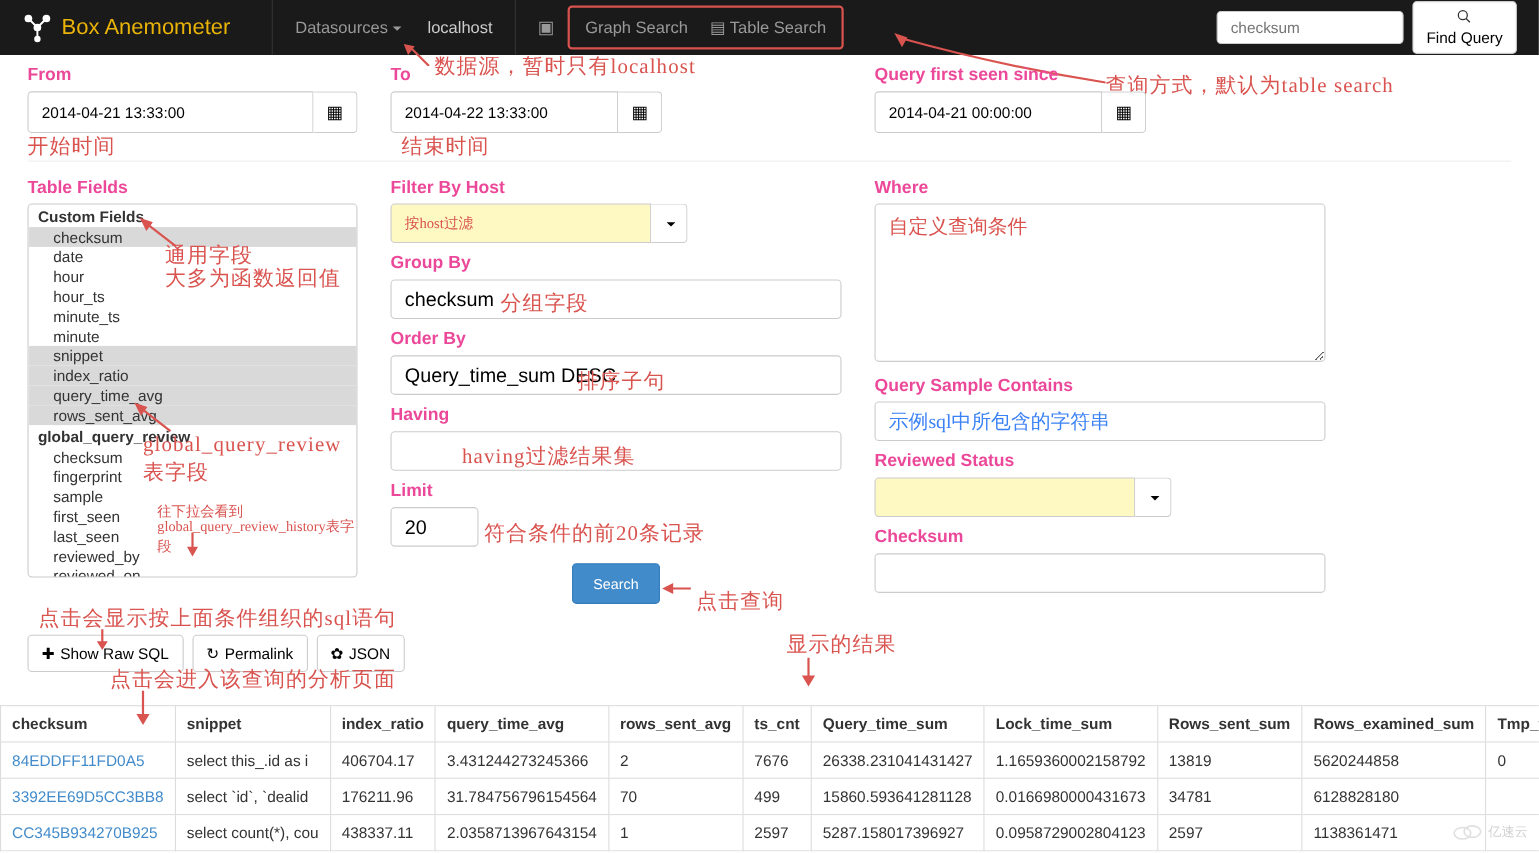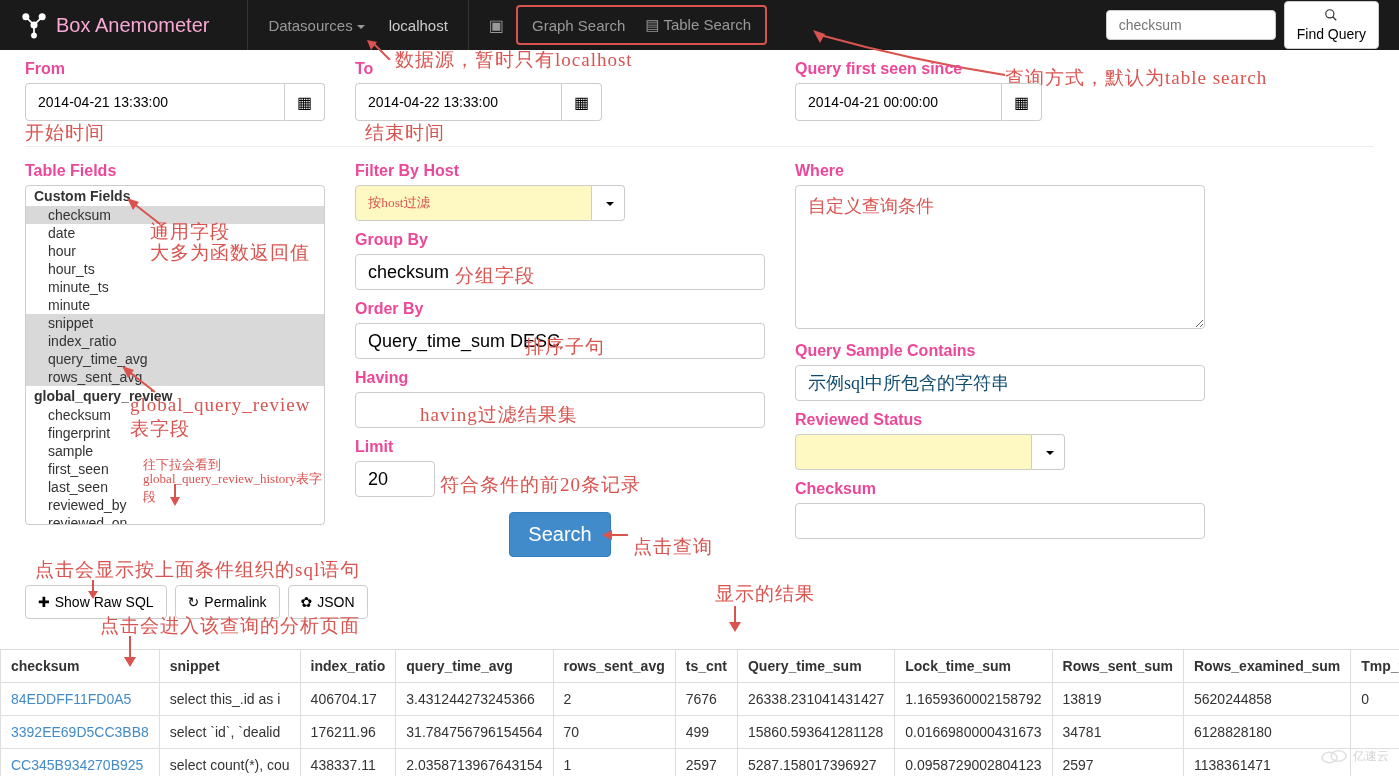--- a/index.html
+++ b/index.html
@@ -1,19 +1,19 @@
 <!DOCTYPE html>
 <html><head>
   <meta charset="utf-8">
   <style>
     * { margin: 0; padding: 0; box-sizing: border-box; font-family: "Helvetica Neue", Helvetica, Arial, sans-serif; }
     body { background: #fff; font-size: 14px; color: #333; }
     
     .navbar { background: #1a1a1a; color: #999; display: flex; align-items: center; height: 50px; padding: 0 20px; }
-    .navbar-brand { color: #f9a8d4; display: flex; align-items: center; gap: 8px; font-size: 20px; margin-right: 30px; }
+    .navbar-brand { color: #eab308; display: flex; align-items: center; gap: 8px; font-size: 20px; margin-right: 30px; }
     .navbar-brand svg { fill: #fff; }
     .navbar-item { color: #999; padding: 15px 12px; cursor: pointer; font-size: 15px; }
     .navbar-item.light { color: #ccc; }
     .caret { display: inline-block; width: 0; height: 0; margin-left: 4px; vertical-align: middle; border-top: 4px solid; border-right: 4px solid transparent; border-left: 4px solid transparent; }
     .navbar-sep { width: 1px; height: 50px; background: #333; margin: 0 8px; }
     .navbar-icon { color: #999; padding: 0 12px; font-size: 16px; cursor: pointer; }
     .nav-search-group { margin-left: auto; display: flex; gap: 8px; align-items: center; }
     .nav-input { padding: 6px 12px; border: 1px solid #ccc; border-radius: 4px; width: 170px; font-size: 14px; }
     .nav-btn { background: #fff; border: 1px solid #ccc; border-radius: 4px; padding: 6px 12px; cursor: pointer; font-size: 14px; display: flex; align-items: center; gap: 4px; flex-direction: column; }
     .nav-highlight { border: 2px solid #d9534f; border-radius: 4px; display: flex; padding: 0 4px; height: 40px; align-items: center; }
@@ -39,21 +39,21 @@
     .listbox .item { padding: 1px 8px 1px 22px; }
     .listbox .item.sel { background: #d9d9d9; }
     
     .btn-group-with-caret { display: flex; width: 100%; }
     .btn-group-with-caret .main { flex: 1; border: 1px solid #ccc; border-radius: 4px 0 0 4px; padding: 8px 12px; background: #fef9c3; text-align: left; height: 36px; }
     .btn-group-with-caret .cbtn { border: 1px solid #ccc; border-left: none; border-radius: 0 4px 4px 0; background: #fff; padding: 0 10px; cursor: pointer; height: 36px; }
     
     .section-group label { margin-top: 10px; }
     .section-group > :first-child { margin-top: 0; }
     
-    .btn-primary { background: #428bca; color: #fff; border: 1px solid #357ebd; border-radius: 4px; padding: 10px 18px; font-size: 20px; cursor: pointer; }
+    .btn-primary { background: #428bca; color: #fff; border: 1px solid #357ebd; border-radius: 4px; padding: 10px 18px; font-size: 13px; cursor: pointer; }
     .btn-default { background: #fff; border: 1px solid #ccc; border-radius: 4px; padding: 8px 12px; cursor: pointer; font-size: 14px; display: inline-flex; align-items: center; gap: 5px; }
     .btn-row { display: flex; gap: 8px; margin: 12px 0; }
     .center { text-align: center; }
     
     .ann { color: #d9534f; font-family: SimSun, serif; font-size: 19px; position: absolute; pointer-events: none; letter-spacing: 1px; }
     .ann.small { font-size: 13px; letter-spacing: 0; }
     .arrow { position: absolute; pointer-events: none; }
     .arrow-line { stroke: #d9534f; stroke-width: 2; fill: none; }
     .arrow-head { fill: #d9534f; }
     
@@ -226,21 +226,21 @@
           <polygon class="arrow-head" points="2,8 12,3 12,13"></polygon>
         </svg>
       <div class="ann" style="left:278px; top:372px;text-align:center;">点击查询</div>
     </div>
 
     <div class="col3 section-group pos-rel">
       <label>Where</label>
       <textarea class="form-control" rows="6" style="color: rgb(217, 83, 79); font-family: SimSun;">自定义查询条件</textarea>
 
       <label>Query Sample Contains</label>
-      <input class="form-control" style="color: #0c4a6e; font-family: SimSun;" value="示例sql中所包含的字符串">
+      <input class="form-control" style="color: #3b82f6; font-family: SimSun;" value="示例sql中所包含的字符串">
 
       <label>Reviewed Status</label>
       <div class="btn-group-with-caret" style="width:270px;">
         <button class="main"></button>
         <button class="cbtn"><span class="caret"></span></button>
       </div>
 
       <label>Checksum</label>
       <input class="form-control" style="">
     </div>

